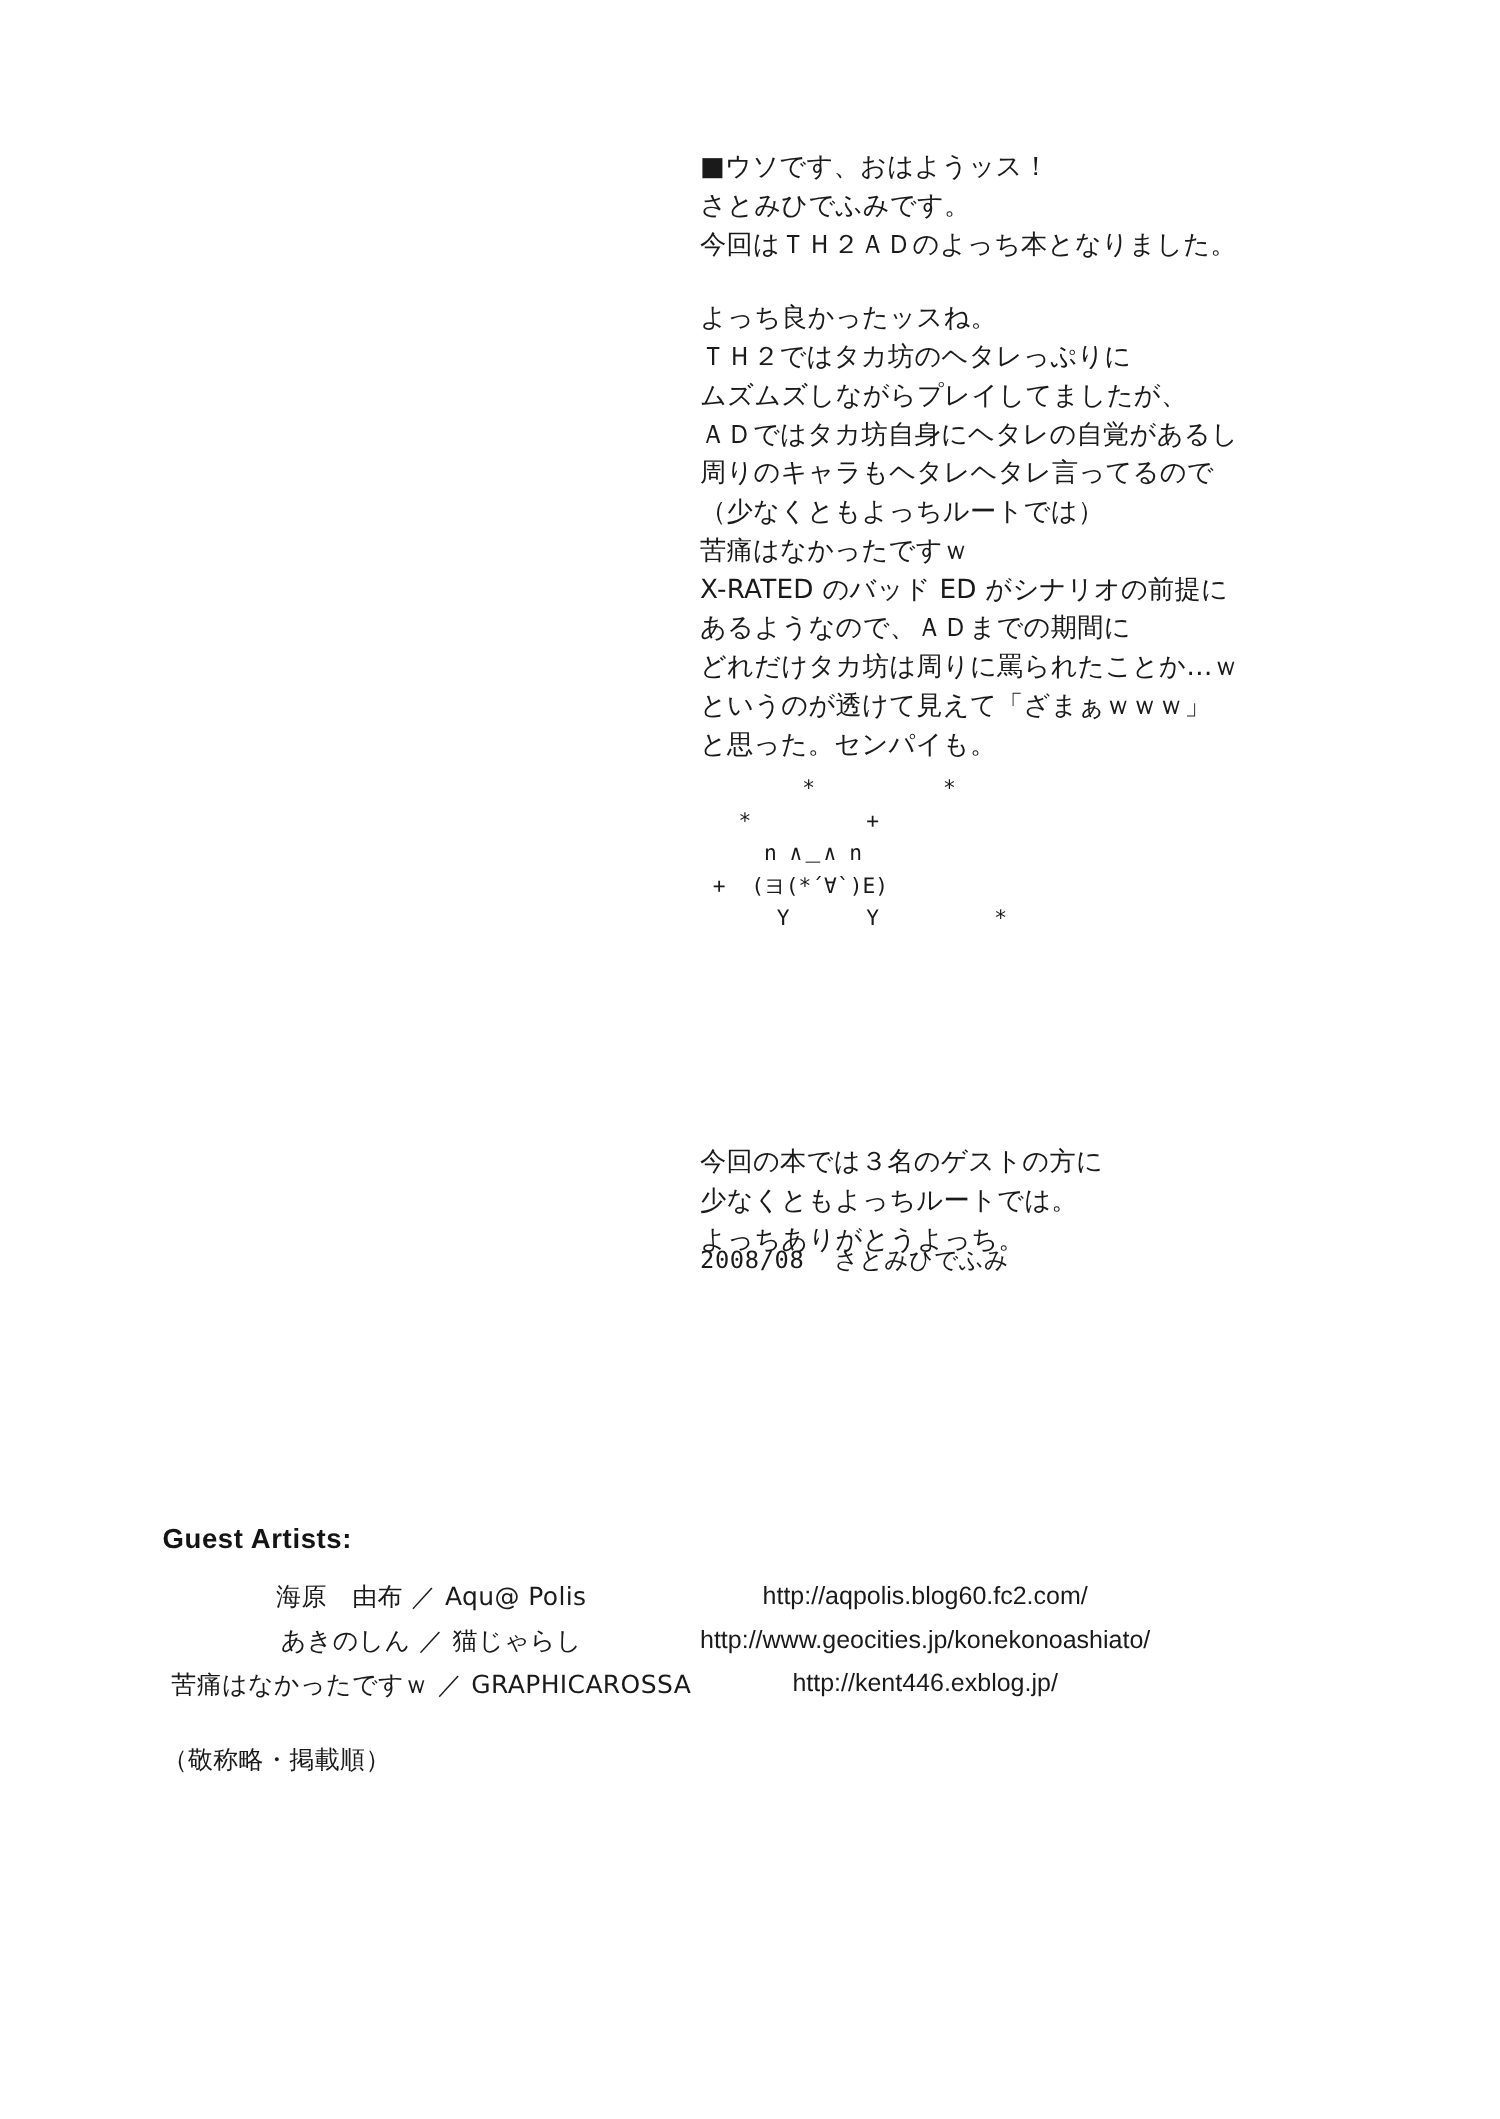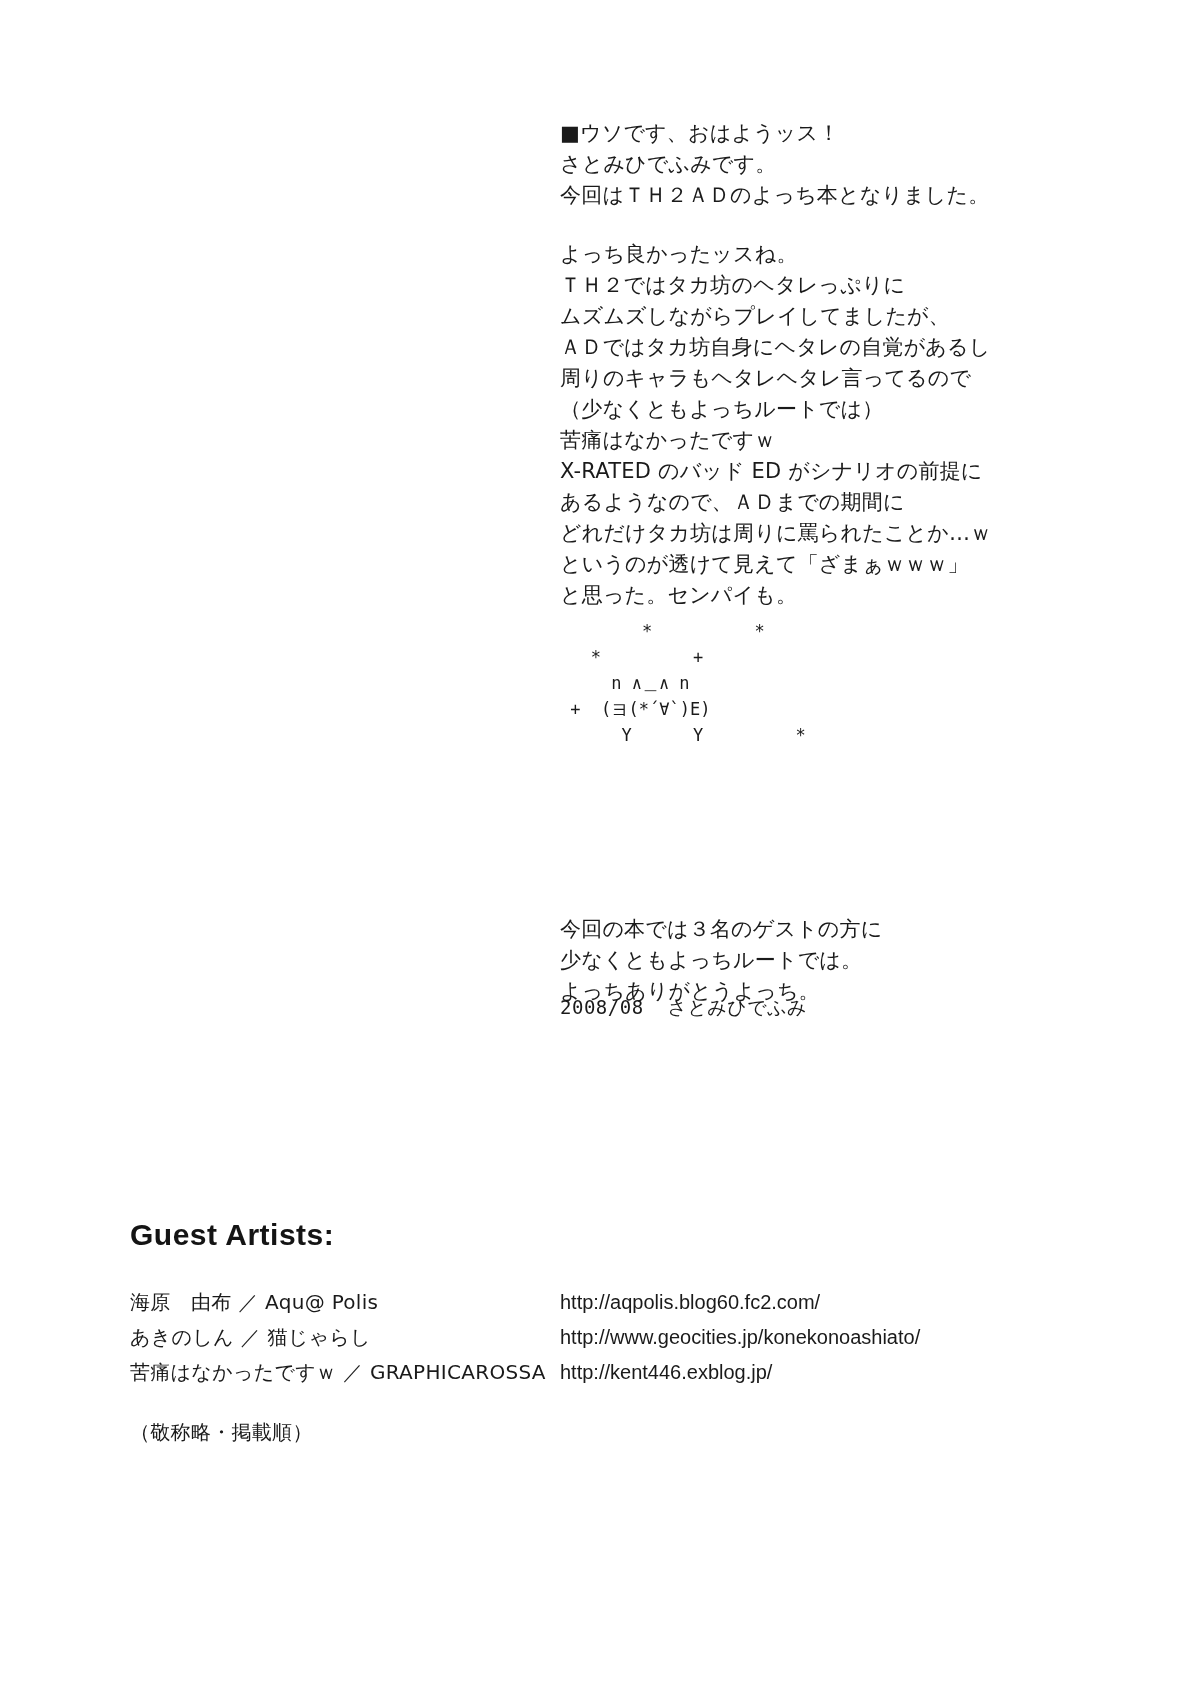--- a/index.html
+++ b/index.html
@@ -73,28 +73,29 @@
 
   
   .guest-section {
     position: absolute;
     left: 130px;
     top: 1218px;
     width: 960px;
   }
   .guest-heading {
     font-family: "Liberation Sans", sans-serif;
-    font-size: 30px;
+    font-size: 22px;
     font-weight: bold;
     letter-spacing: 0.5px;
-    margin-bottom: 34px;
+    margin-bottom: 17px;
     color: #141414;
   }
   .guest-table {
     border-collapse: collapse;
+    text-align: center;
   }
   .guest-table td {
     padding: 0 0 3px 0;
     vertical-align: top;
     font-size: 20px;
     line-height: 32px;
     white-space: pre;
   }
   .guest-name {
     font-family: "DejaVu Sans", sans-serif;

